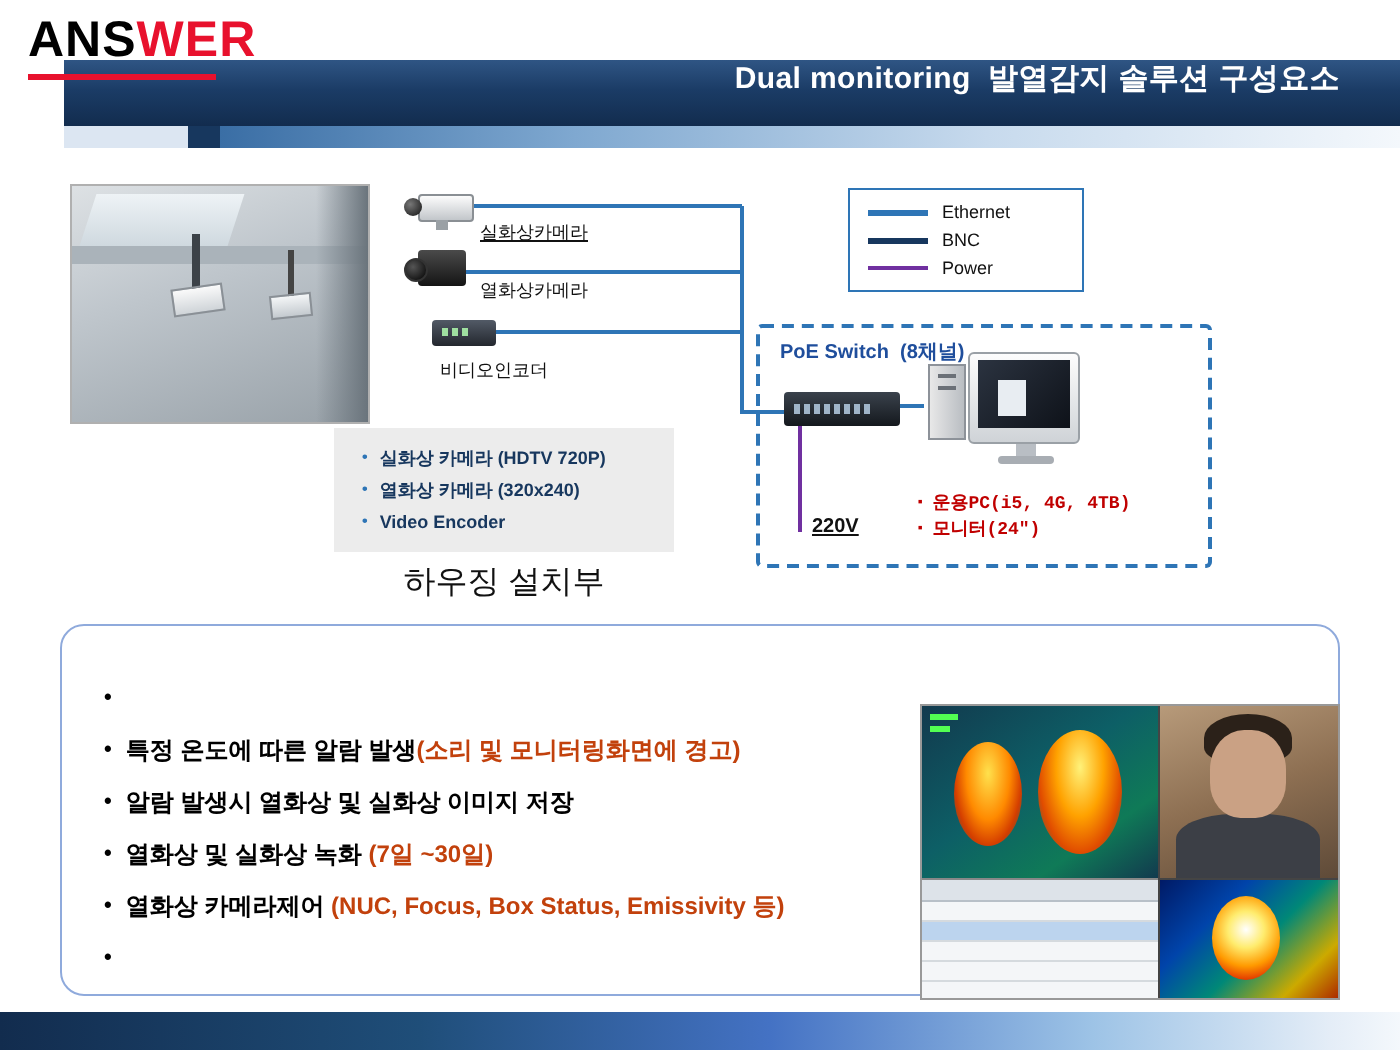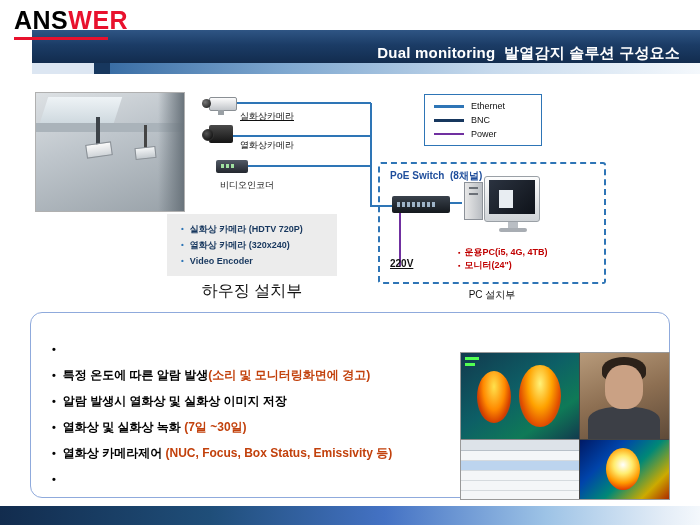--- a/index.html
+++ b/index.html
@@ -6,21 +6,21 @@
   .slide{position:relative;width:700px;height:525px;background:#fff;overflow:hidden;
          font-family:"Liberation Sans",sans-serif;}
 
   
   .logo{position:absolute;left:14px;top:6px;font-size:25px;font-weight:bold;letter-spacing:.5px;text-align:center;}
   .logo-b{color:#000;}
   .logo-r{color:#e8112d;}
   .logo-underline{position:absolute;left:0;top:31px;width:94px;height:3px;background:#e8112d;}
   .title-bar{position:absolute;left:32px;top:30px;width:668px;height:33px;box-sizing:border-box;
              background:linear-gradient(180deg,#2f5584 0%,#1b3c66 45%,#122c4e 100%);
-             display:flex;align-items:flex-end;justify-content:flex-end;padding-right:20px;}
+             display:flex;align-items:flex-start;justify-content:flex-end;padding-right:30px;}
   .title-text{color:#fff;font-size:15px;font-weight:bold;letter-spacing:.2px;white-space:pre;}
   .subband-left{position:absolute;left:32px;top:63px;width:62px;height:11px;background:#dce6f2;}
   .subband-block{position:absolute;left:94px;top:63px;width:16px;height:11px;background:#17375e;}
   .subband-main{position:absolute;left:110px;top:63px;width:590px;height:11px;
                 background:linear-gradient(90deg,#3a6ea5 0%,#7fa8d0 30%,#c7daed 65%,#f4f8fc 100%);}
 
   
   .photo{position:absolute;left:35px;top:92px;width:148px;height:118px;border:1px solid #b0b0b0;
          background:linear-gradient(160deg,#dde1e4 0%,#bfc6cc 40%,#98a1a8 100%);overflow:hidden;}
   .ph-sky{position:absolute;left:8px;top:4px;width:74px;height:26px;transform:skewX(-18deg);
@@ -83,23 +83,23 @@
   .tower-slot{width:9px;height:2px;background:#6b7077;margin:4px auto 0;}
   .monitor{position:absolute;left:104px;top:12px;width:56px;height:46px;}
   .mon-frame{position:absolute;inset:0;border:1px solid #9aa0a6;border-radius:3px;
              background:linear-gradient(#fdfdfd,#cfd3d7);}
   .mon-screen{position:absolute;left:5px;top:4px;right:5px;bottom:8px;
               background:linear-gradient(135deg,#2b3340,#0e1219);}
   .mon-doc{position:absolute;left:10px;top:10px;width:14px;height:18px;background:#e8edf2;}
   .mon-stand{position:absolute;left:24px;bottom:-7px;width:10px;height:7px;background:#b9bec4;}
   .mon-base{position:absolute;left:15px;bottom:-10px;width:28px;height:4px;border-radius:2px;background:#a8adb3;}
   .pc-specs{position:absolute;left:78px;top:82px;}
-  .spec{display:flex;align-items:center;gap:4px;font-size:9px;font-weight:bold;color:#c00000;line-height:13px;}
+  .spec{display:flex;align-items:center;gap:4px;font-size:9px;font-weight:bold;color:#c00000;line-height:13px;font-family:Liberation Mono, monospace;}
   .spec .sq{font-size:7px;color:#c00000;}
-  .v220{position:absolute;left:10px;top:94px;font-size:10px;font-weight:bold;color:#111;text-decoration:underline;}
+  .v220{position:absolute;left:26px;top:94px;font-size:10px;font-weight:bold;color:#111;text-decoration:underline;}
   .pc-caption{position:absolute;left:378px;top:288px;width:228px;text-align:center;font-size:10px;color:#111;}
 
   
   .housing{position:absolute;left:167px;top:214px;width:170px;height:62px;background:#ececec;
            box-sizing:border-box;padding:7px 0 0 14px;}
   .h-row{display:flex;align-items:center;gap:6px;font-size:9px;font-weight:bold;color:#17375e;line-height:16px;}
   .h-row .dot{color:#2e75b6;font-size:8px;}
   .housing-caption{position:absolute;left:167px;top:281px;width:170px;text-align:center;font-size:16px;color:#111;}
 
   
@@ -247,21 +247,20 @@
         <span class="sq">▪</span>
         <span>운용PC(i5, 4G, 4TB)</span>
       </div>
       <div class="spec">
         <span class="sq">▪</span>
         <span>모니터(24")</span>
       </div>
     </div>
     <div class="v220">220V</div>
   </div>
-  <div class="pc-caption">PC 설치부</div>
 
   <div class="housing">
     <div class="h-row">
       <span class="dot">•</span>
       <span>실화상 카메라 (HDTV 720P)</span>
     </div>
     <div class="h-row">
       <span class="dot">•</span>
       <span>열화상 카메라 (320x240)</span>
     </div>

